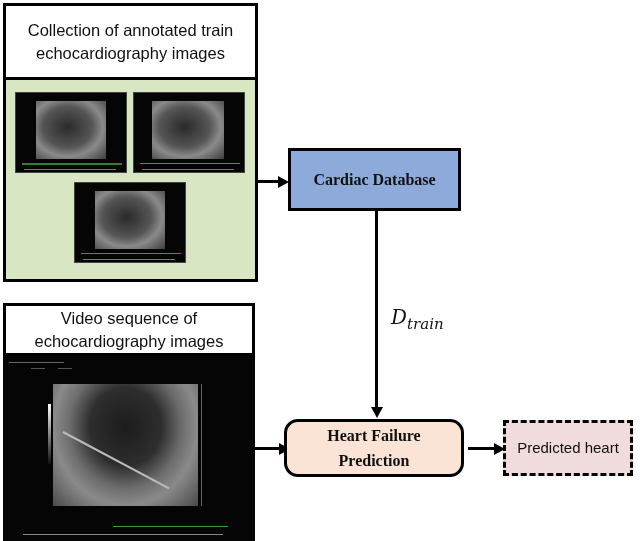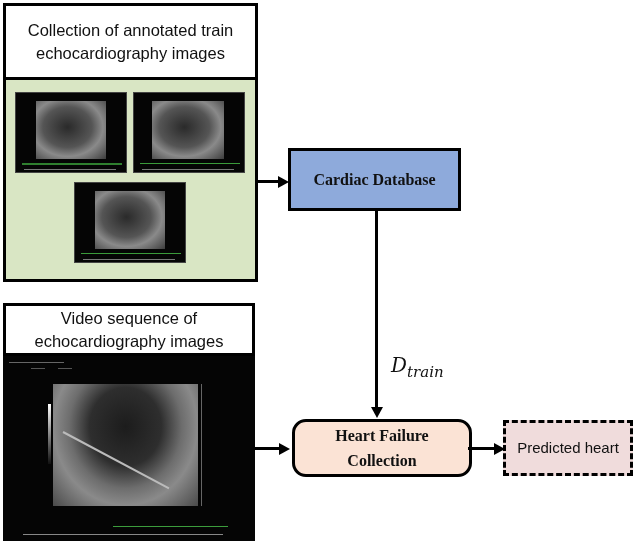--- a/index.html
+++ b/index.html
@@ -10,21 +10,21 @@
   .echo { background:#050505; border:1px solid #444; overflow:hidden; }
   .echo .sector { position:absolute; background:radial-gradient(ellipse at 45% 45%, #2a2a2a 0%, #555 45%, #8a8a8a 65%, #3d3d3d 100%); }
   .echo .ecg { position:absolute; height:2px; background:#3a9a3a; }
   .echo .bar { position:absolute; height:1px; background:#777; }
   .echo .tick { position:absolute; width:1px; background:#666; }
   .proc { border:3px solid #000; display:flex; align-items:center; justify-content:center; text-align:center; font-weight:bold; font-size:16px; line-height:25px; color:#111; font-family:Liberation Serif, serif; }
   .line-h { height:3px; background:#000; }
   .line-v { width:3px; background:#000; }
   .arrow-r { width:0; height:0; border-top:6px solid transparent; border-bottom:6px solid transparent; border-left:11px solid #000; }
   .arrow-d { width:0; height:0; border-left:6px solid transparent; border-right:6px solid transparent; border-top:11px solid #000; }
-  .math { font-family:"DejaVu Serif", serif; font-style:italic; font-size:20px; color:#111;margin-top:48px; }
+  .math { font-family:"DejaVu Serif", serif; font-style:italic; font-size:20px; color:#111; }
   .math sub { font-size:15px; }
   .output { border:3px dashed #000; background:#f0dcdc; display:flex; align-items:center; justify-content:center; text-align:center; font-size:15px; line-height:22px; color:#111; font-family:"Liberation Sans", sans-serif; }
 </style>
 </head>
 <body>
 
 <div class="abs title-box" style="left:3px; top:3px; width:255px; height:77px;">
   <div>Collection of annotated train</div>
   <div>echocardiography images</div>
 </div>
@@ -76,24 +76,24 @@
   <div class="sector" style="left:50px; top:28px; width:145px; height:122px; background:radial-gradient(ellipse at 50% 35%, #1c1c1c 0%, #2e2e2e 35%, #6d6d6d 55%, #8a8a8a 70%, #4a4a4a 100%);"></div>
   <div class="abs" style="left:60px; top:75px; width:120px; height:2px; background:#bbb; transform:rotate(28deg); transform-origin:left center;"></div>
   <div class="tick" style="left:198px; top:28px; height:122px;"></div>
   <div class="ecg" style="left:110px; top:170px; width:115px; height:1px; background:#3c9c3c;"></div>
   <div class="bar" style="left:20px; top:178px; width:200px; background:#888;"></div>
 </div>
 
 <div class="abs line-h" style="left:255px; top:447px; width:25px;"></div>
 <div class="abs arrow-r" style="left:279px; top:442.5px;"></div>
 
-<div class="abs proc" style="left:292px; top:419px; width:180px; height:58px; background:#fbe3d5;border-radius:14px;">
+<div class="abs proc" style="left:284px; top:419px; width:180px; height:58px; background:#fbe3d5;border-radius:14px;">
   <div>
     <div>Heart Failure</div>
-    <div>Collection</div>
+    <div>Prediction</div>
   </div>
 </div>
 
 <div class="abs line-h" style="left:468px; top:447px; width:28px;"></div>
 <div class="abs arrow-r" style="left:494px; top:442.5px;"></div>
 
 <div class="abs output" style="left:503px; top:420px; width:130px; height:56px;">
   <div>
     <div>Predicted heart</div>
   </div>

